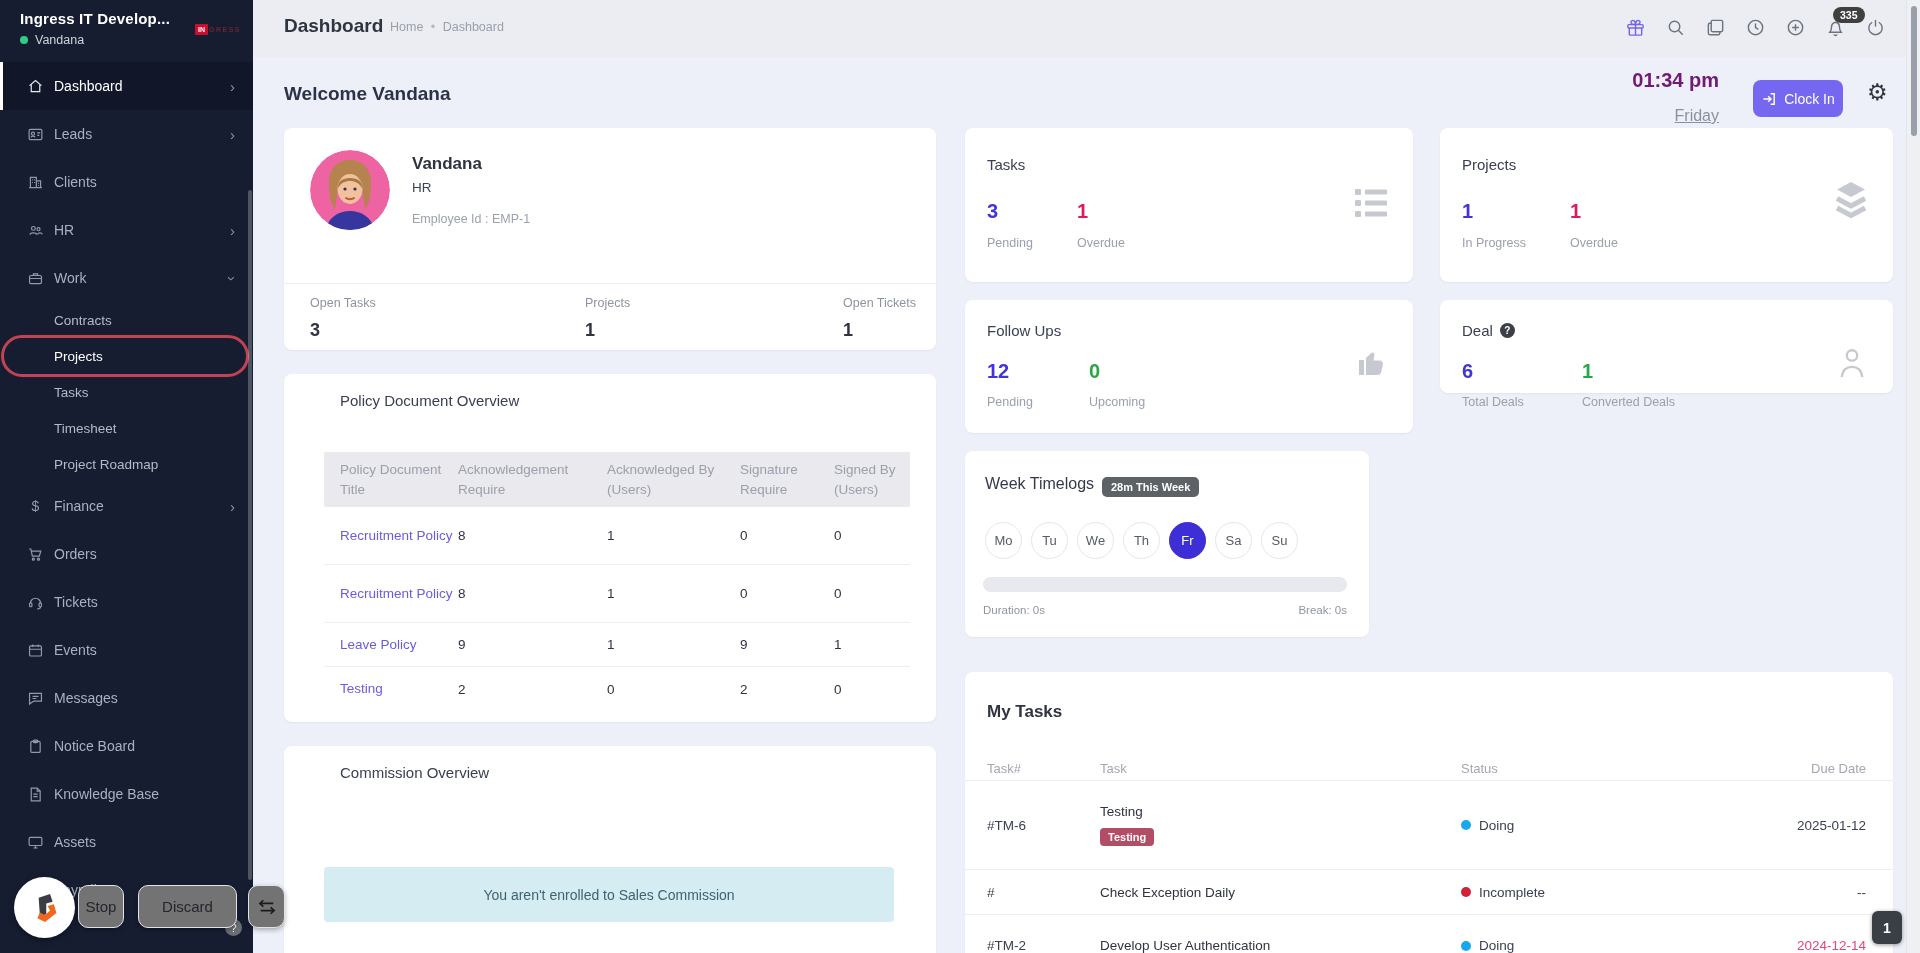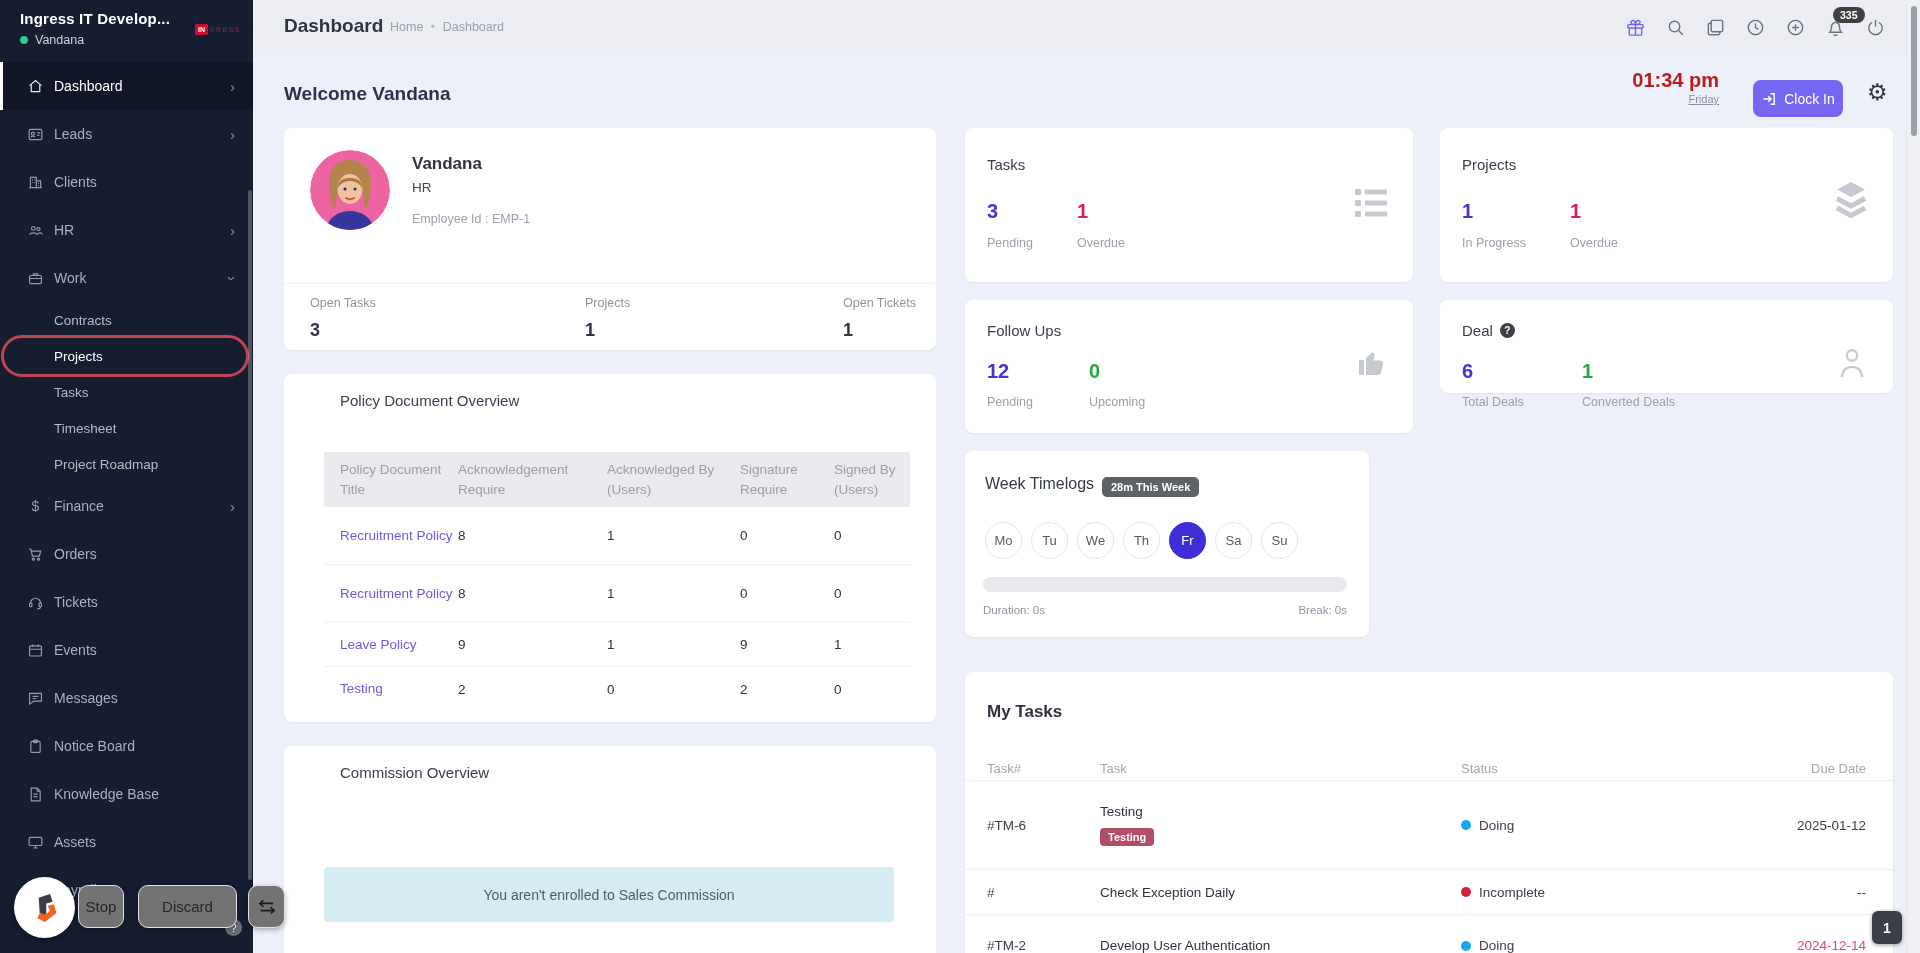--- a/index.html
+++ b/index.html
@@ -39,22 +39,22 @@
   .tb-crumb .sep { margin:0 4px; color:#b2b7c0; }
   .tb-icons { position:absolute; right:34px; top:16px; display:flex; align-items:center; gap:18px; }
   .tb-btn { position:relative; width:22px; height:22px; color:#6d7380; cursor:pointer; display:flex; align-items:center; justify-content:center; }
   .tb-btn.gift { color:#7364ec; }
   .tb-badge { position:absolute; top:-9px; left:9px; background:#404040; color:#fff; font-size:10.5px; font-weight:bold; padding:2px 7px; border-radius:8px; }
 
   
   .content { position:absolute; left:253px; top:57px; width:1667px; height:896px; background:#edf0f8; overflow:hidden; }
   .welcome { position:absolute; left:31px; top:26px; font-size:19px; font-weight:bold; color:#2c3349; }
   .time-block { position:absolute; left:1286px; top:12px; width:180px; text-align:right; }
-  .time-big { font-size:20px; font-weight:bold; color:#b91c1c; }
-  .time-day { font-size:11px; color:#8a90a0; margin-top:1px;text-decoration:underline; }
+  .time-big { font-size:20px; font-weight:bold; color:#701a75; }
+  .time-day { font-size:16px; color:#8a90a0; margin-top:15px;text-decoration:underline; }
   .clockin { position:absolute; left:1500px; top:23px; width:90px; height:37px; background:#7567f0; border:none; border-radius:8px; color:#fff; font-size:14px; display:flex; align-items:center; justify-content:center; gap:7px; cursor:pointer; font-family:inherit; }
   .gear { position:absolute; left:1614px; top:24px; font-size:23px; color:#33363c; cursor:pointer; line-height:1; }
 
   .card { position:absolute; background:#fff; border-radius:8px; box-shadow:0 1px 2px rgba(20,25,40,.05); }
 
   
   .profile { left:31px; top:71px; width:652px; height:222px; }
   .avatar-wrap { position:absolute; left:26px; top:22px; width:80px; height:80px; border-radius:50%; overflow:hidden; }
   .p-name { position:absolute; left:128px; top:26px; font-size:17px; font-weight:bold; color:#2f3342; }
   .p-role { position:absolute; left:128px; top:52px; font-size:13.5px; color:#3e4454; }

